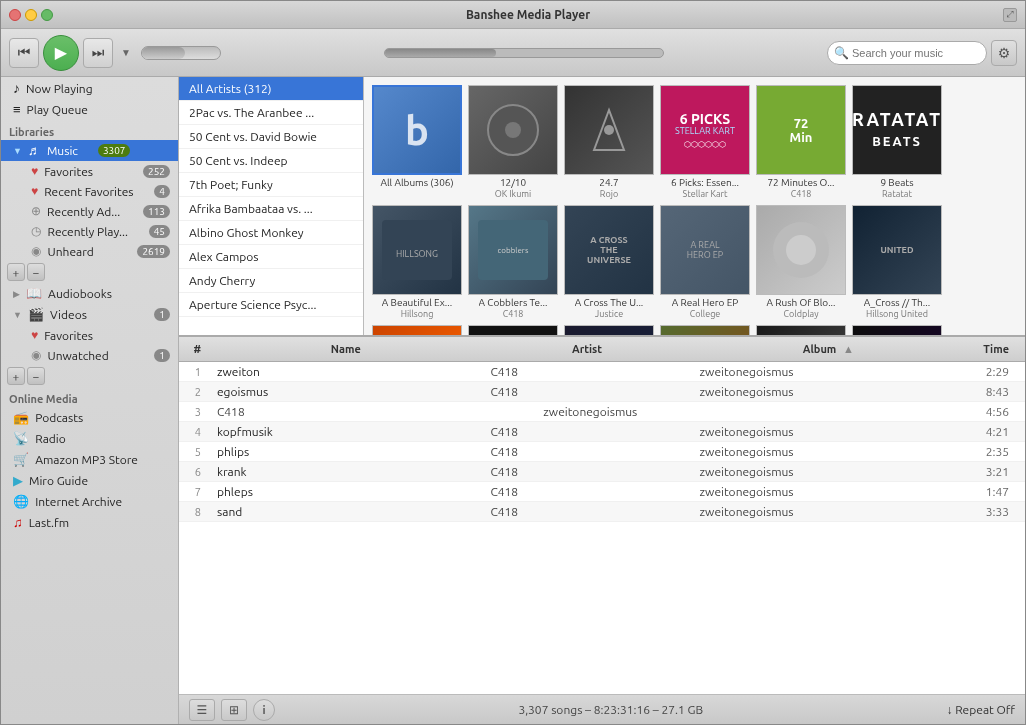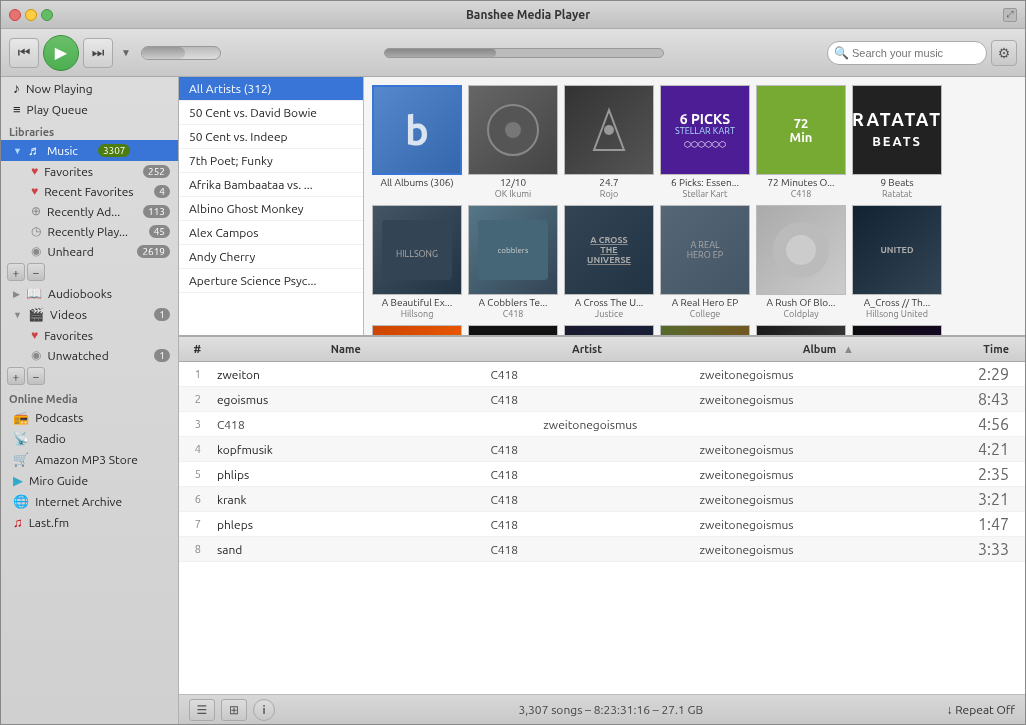--- a/index.html
+++ b/index.html
@@ -334,21 +334,21 @@
       align-items: center;
       padding: 3px 0;
       border-bottom: 1px solid #f0f0f0;
       cursor: pointer;
     }
     .track-row.alt { background: #f7f7f7; }
     .td-num { width: 30px; text-align: right; padding-right: 8px; color: #888; font-size: 11px; }
     .td-name { flex: 2; padding: 0 8px; font-size: 12px; color: #222; }
     .td-artist { flex: 1.5; padding: 0 8px; font-size: 12px; color: #444; }
     .td-album { flex: 2; padding: 0 8px; font-size: 12px; color: #444; }
-    .td-time { width: 60px; text-align: right; padding-right: 16px; font-size: 16px; color: #666; }
+    .td-time { width: 60px; text-align: right; padding-right: 16px; font-size: 12px; color: #666; }
     
     #status-bar {
       height: 30px;
       background: linear-gradient(to bottom, #d8d8d8, #c8c8c8);
       border-top: 1px solid #bbb;
       display: flex;
       align-items: center;
       justify-content: space-between;
       padding: 0 10px;
       flex-shrink: 0;
@@ -385,21 +385,21 @@
       font-size: 12px;
       color: #333;
       cursor: pointer;
     }
 
     
     .album-b-logo { font-size: 40px; font-weight: bold; color: rgba(255,255,255,0.8); }
     
     .alb-ok { background: linear-gradient(135deg, #666, #444); }
     .alb-rojo { background: linear-gradient(135deg, #333, #555); }
-    .alb-6picks { background: #4c1d95; }
+    .alb-6picks { background: #be185d; }
     .alb-72min { background: #77aa33; }
     .alb-9beats { background: #222; color: #fff; font-size: 11px; font-weight: bold; }
     .alb-beautiful { background: linear-gradient(135deg, #445566, #223344); }
     .alb-cobblers { background: linear-gradient(135deg, #557788, #334455); }
     .alb-across { background: linear-gradient(135deg, #334455, #223344); }
     .alb-realhero { background: linear-gradient(135deg, #556677, #445566); }
     .alb-rush { background: linear-gradient(135deg, #aaa, #ccc); }
     .alb-united { background: linear-gradient(135deg, #112233, #334455); }
     .alb-funky2 { background: linear-gradient(135deg, #cc4400, #ff6600); }
     .alb-dark2 { background: #111; }
@@ -548,20 +548,21 @@
         <span>Last.fm</span>
       </div>
     </div>
 
     <div id="content-area">
 
       <div id="browser-area">
 
         <div id="artist-list">
           <div class="artist-item selected">All Artists (312)</div>
+          <div class="artist-item">2Pac vs. The Aranbee ...</div>
           <div class="artist-item">50 Cent vs. David Bowie</div>
           <div class="artist-item">50 Cent vs. Indeep</div>
           <div class="artist-item">7th Poet; Funky</div>
           <div class="artist-item">Afrika Bambaataa vs. ...</div>
           <div class="artist-item">Albino Ghost Monkey</div>
           <div class="artist-item">Alex Campos</div>
           <div class="artist-item">Andy Cherry</div>
           <div class="artist-item">Aperture Science Psyc...</div>
 
         </div>
@@ -639,21 +640,21 @@
               <svg width="80" height="70" viewBox="0 0 80 70">
                   <rect x="5" y="5" width="70" height="60" fill="#446677" rx="4"></rect>
                   <text x="40" y="38" text-anchor="middle" fill="#ccc" font-size="8">cobblers</text>
                 </svg>
             </div>
             <div class="album-title">A Cobblers Te...</div>
             <div class="album-artist">C418</div>
           </div>
 
           <div class="album-item">
-            <div class="album-cover alb-across" style="display:flex;align-items:center;justify-content:center;text-decoration:underline;">
+            <div class="album-cover alb-across" style="display:flex;align-items:center;justify-content:center;">
               <div style="color:#aaa;font-size:9px;text-align:center;font-weight:bold;">A CROSS<br>THE<br>UNIVERSE</div>
             </div>
             <div class="album-title">A Cross The U...</div>
             <div class="album-artist">Justice</div>
           </div>
 
           <div class="album-item">
             <div class="album-cover alb-realhero" style="display:flex;align-items:center;justify-content:center;">
               <div style="color:#aaa;font-size:9px;text-align:center;">A REAL<br>HERO EP</div>
             </div>

